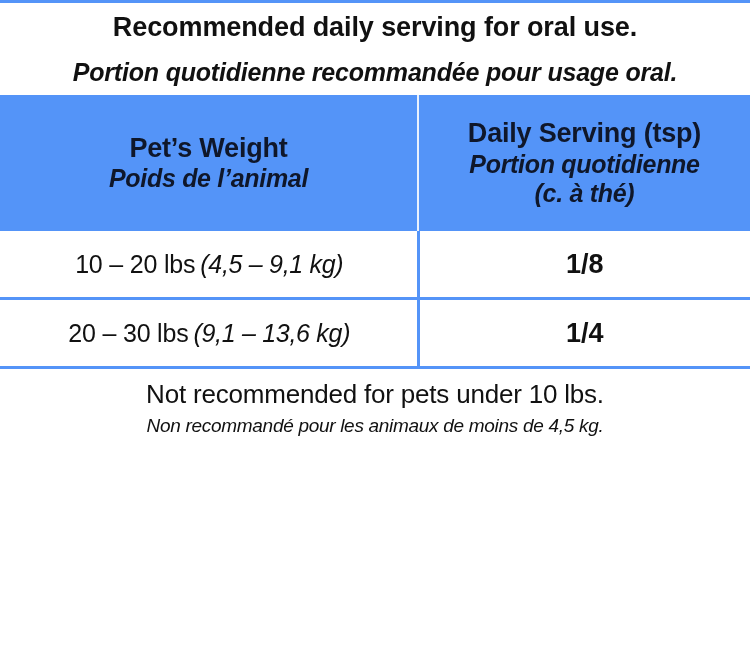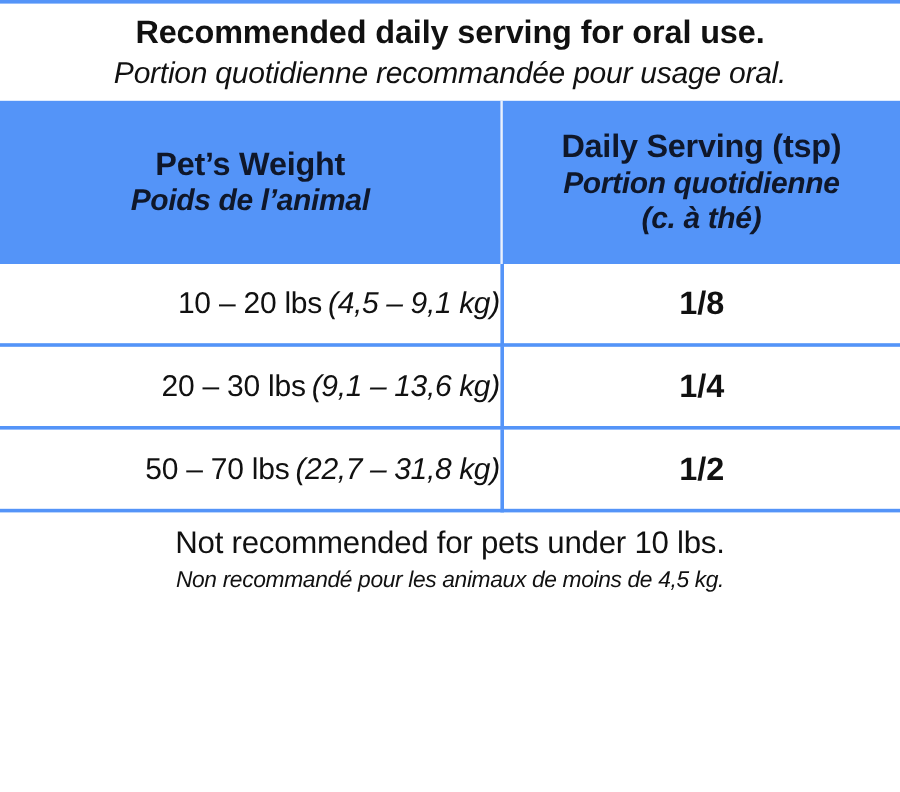--- a/index.html
+++ b/index.html
@@ -31,26 +31,26 @@
   }
   .title-en {
     font-size: 27px;
     font-weight: bold;
     line-height: 1.16;
     letter-spacing: -0.1px;
     white-space: nowrap;
   }
   .title-fr {
     font-size: 25px;
-    font-weight: normal;
+    font-weight: bold;
     font-style: italic;
     line-height: 1.2;
     letter-spacing: -0.2px;
     white-space: nowrap;
-    margin-top: 3px;
+    margin-top: 14px;
   }
 
   
   .serving-table {
     width: 750px;
     border-collapse: collapse;
     table-layout: fixed;
   }
   .serving-table col.c1 { width: 418px; }
   .serving-table col.c2 { width: 332px; }
@@ -92,21 +92,21 @@
     border-bottom: 3px solid #5494f8;
     padding: 0;
     vertical-align: middle;
     background: #ffffff;
   }
   .serving-table tbody tr:first-child td {
     border-top: 0;
   }
   .serving-table tbody td.cell-weight {
     border-right: 3px solid #5494f8;
-    text-align: right;
+    text-align: center;
     padding-left: 2px;
   }
   .serving-table tbody td.cell-serving {
     text-align: center;
   }
 
   .w-lbs {
     font-size: 25px;
     font-weight: normal;
     letter-spacing: -0.2px;
@@ -186,28 +186,20 @@
         </td>
       </tr>
       <tr>
         <td class="cell-weight">
           <span class="w-lbs">20 – 30 lbs</span><span class="w-kg">(9,1 – 13,6 kg)</span>
         </td>
         <td class="cell-serving">
           <span class="serving-val">1/4</span>
         </td>
       </tr>
-      <tr>
-        <td class="cell-weight">
-          <span class="w-lbs">50 – 70 lbs</span><span class="w-kg">(22,7 – 31,8 kg)</span>
-        </td>
-        <td class="cell-serving">
-          <span class="serving-val">1/2</span>
-        </td>
-      </tr>
     </tbody>
   </table>
 
   <div class="footer-block">
     <div class="foot-en">Not recommended for pets under 10 lbs.</div>
     <div class="foot-fr">Non recommandé pour les animaux de moins de 4,5 kg.</div>
   </div>
 
 </div>
 

